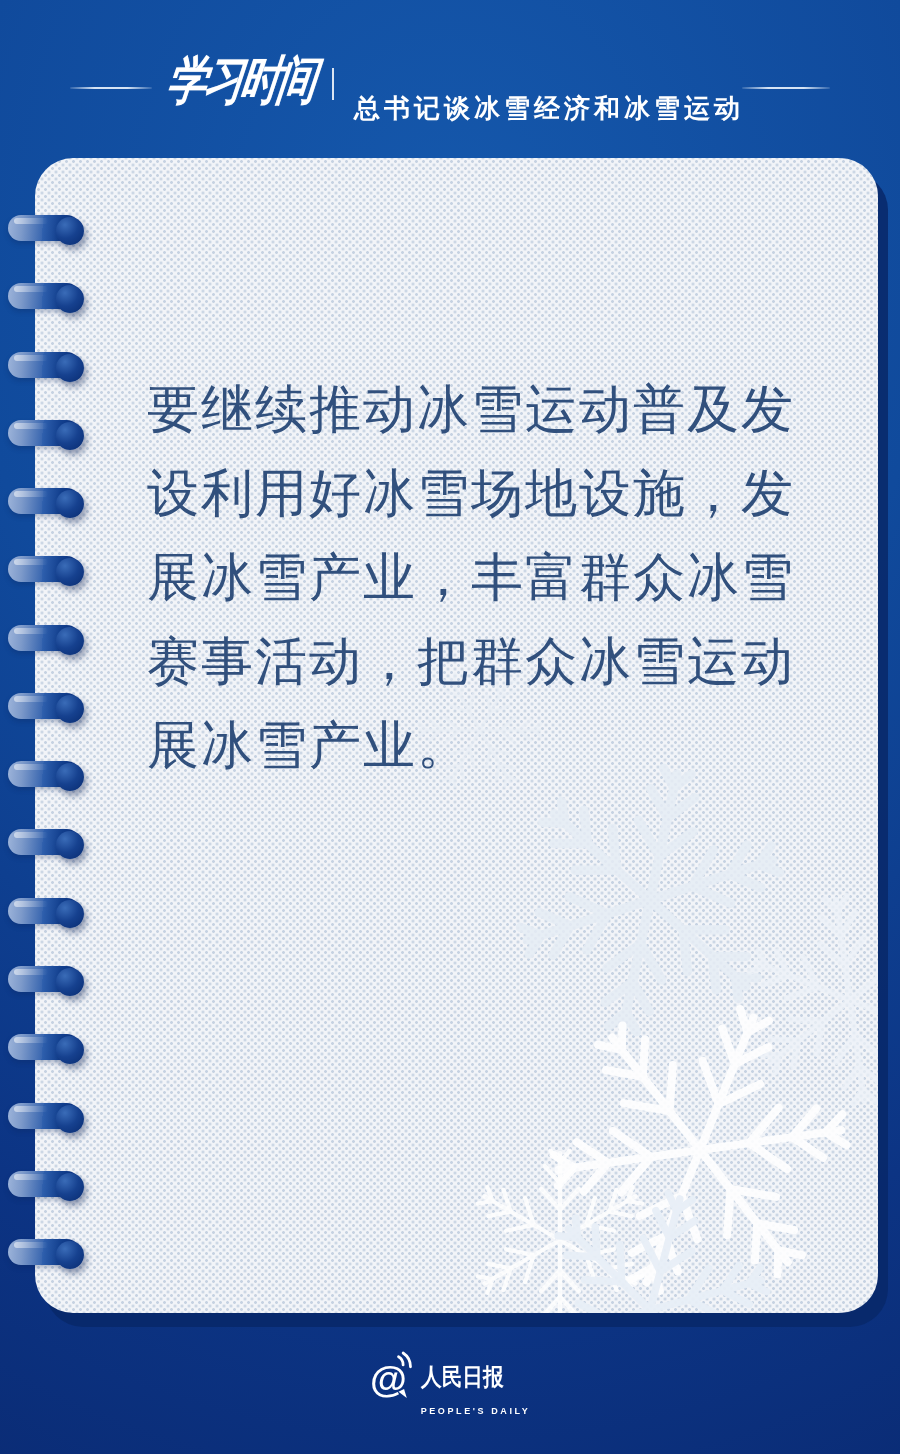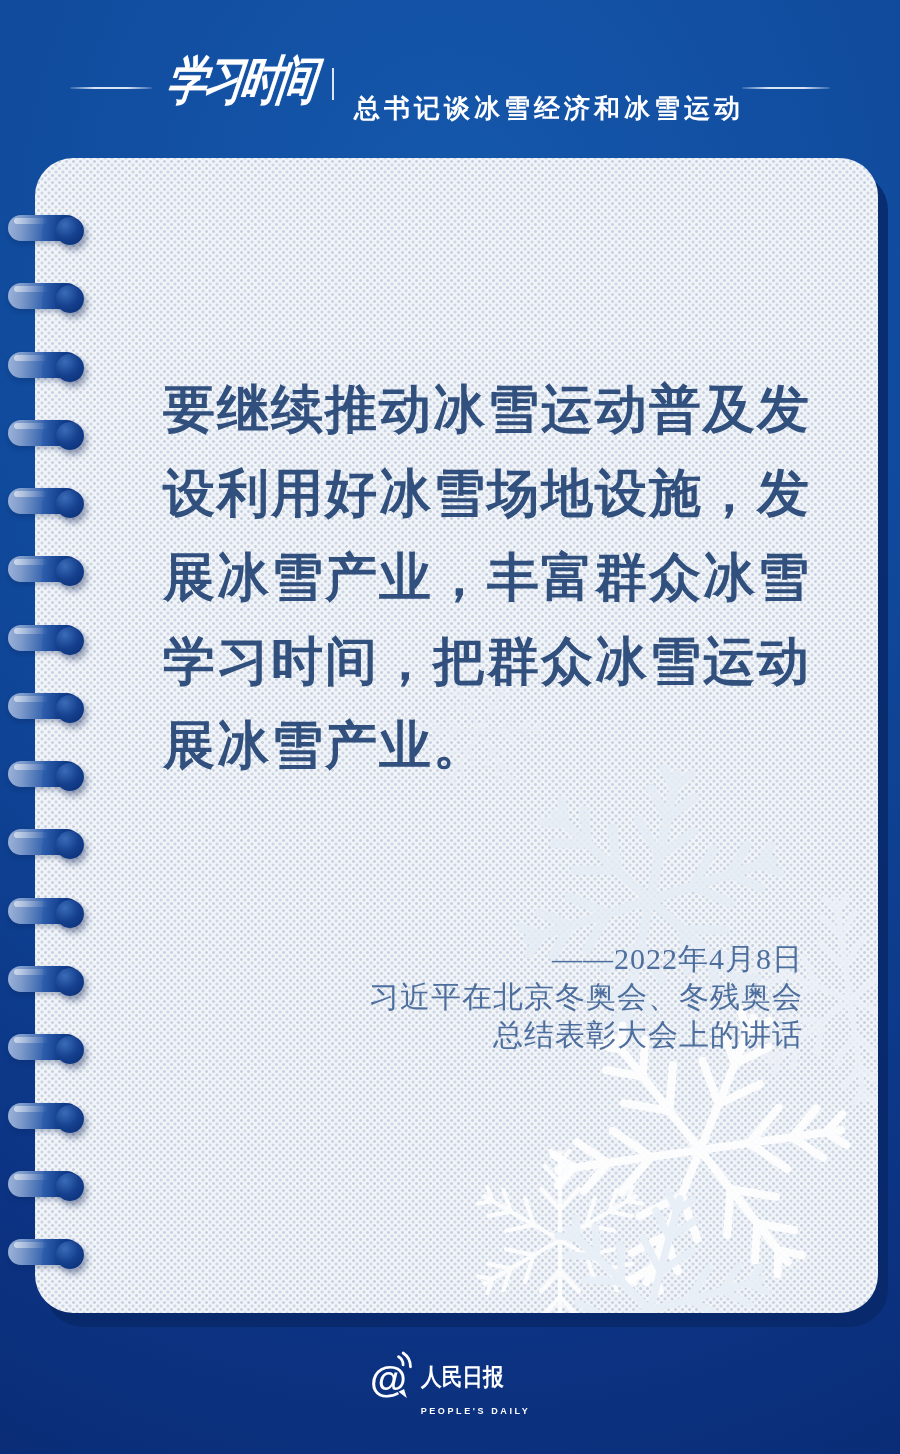--- a/index.html
+++ b/index.html
@@ -31,22 +31,22 @@
     border-radius:38px;overflow:hidden;
     background-color:#f2f4f8;
     background-image:
       radial-gradient(#c6d2e2 1.1px, transparent 1.7px),
       radial-gradient(#c6d2e2 1.1px, transparent 1.7px);
     background-size:7px 7px;background-position:0 0,3.5px 3.5px;
     box-shadow:10px 14px 0 rgba(8,40,105,0.85);
   }
   .flakes{position:absolute;left:0;top:0;width:843px;height:1155px;z-index:1;pointer-events:none;}
   .quote{
-    position:absolute;left:128px;top:210px;width:680px;z-index:2;
-    color:#31507d;font-weight:bold;font-size:52px;line-height:84px;letter-spacing:2px;
+    position:absolute;left:112px;top:210px;width:680px;z-index:2;
+    color:#31507d;font-weight:normal;font-size:52px;line-height:84px;letter-spacing:2px;
   }
   .quote .qline{white-space:nowrap;}
   .attribution{
     position:absolute;right:75px;top:782px;z-index:2;text-align:right;
     color:#4e6f9e;font-size:30px;line-height:38px;letter-spacing:1px;
   }
   
   .rings{position:absolute;left:0;top:0;width:900px;height:1454px;z-index:4;pointer-events:none;}
   .ring{
     position:absolute;left:8px;width:72px;height:26px;border-radius:13px;
@@ -111,29 +111,24 @@
     <use href="#flake" transform="translate(815,842) scale(2.2) rotate(-8)" stroke="#edf2f8" stroke-width="2.8" opacity="0.75"></use>
     <use href="#flake" transform="translate(665,992) scale(3.1) rotate(22)" stroke="#ffffff" stroke-width="2.6" opacity="0.9"></use>
     <use href="#flake" transform="translate(525,1082) scale(1.9) rotate(0)" stroke="#ffffff" stroke-width="2.2" opacity="0.85"></use>
     <use href="#flake" transform="translate(615,1152) scale(2.5) rotate(15)" stroke="#e8eff7" stroke-width="3.0" opacity="0.95"></use>
   </svg>
 
   <div class="quote">
     <div class="qline">要继续推动冰雪运动普及发</div>
     <div class="qline">设利用好冰雪场地设施，发</div>
     <div class="qline">展冰雪产业，丰富群众冰雪</div>
-    <div class="qline">学习时间，把群众冰雪运动</div>
+    <div class="qline">赛事活动，把群众冰雪运动</div>
     <div class="qline">展冰雪产业。</div>
   </div>
 
-  <div class="attribution">
-    <div>——2022年4月8日</div>
-    <div>习近平在北京冬奥会、冬残奥会</div>
-    <div>总结表彰大会上的讲话</div>
-  </div>
 </div>
 
 <div class="rings">
     <div class="ring" style="top: 215px;"></div>
     <div class="ring" style="top: 283.27px;"></div>
     <div class="ring" style="top: 351.54px;"></div>
     <div class="ring" style="top: 419.81px;"></div>
     <div class="ring" style="top: 488.08px;"></div>
     <div class="ring" style="top: 556.35px;"></div>
     <div class="ring" style="top: 624.62px;"></div>

